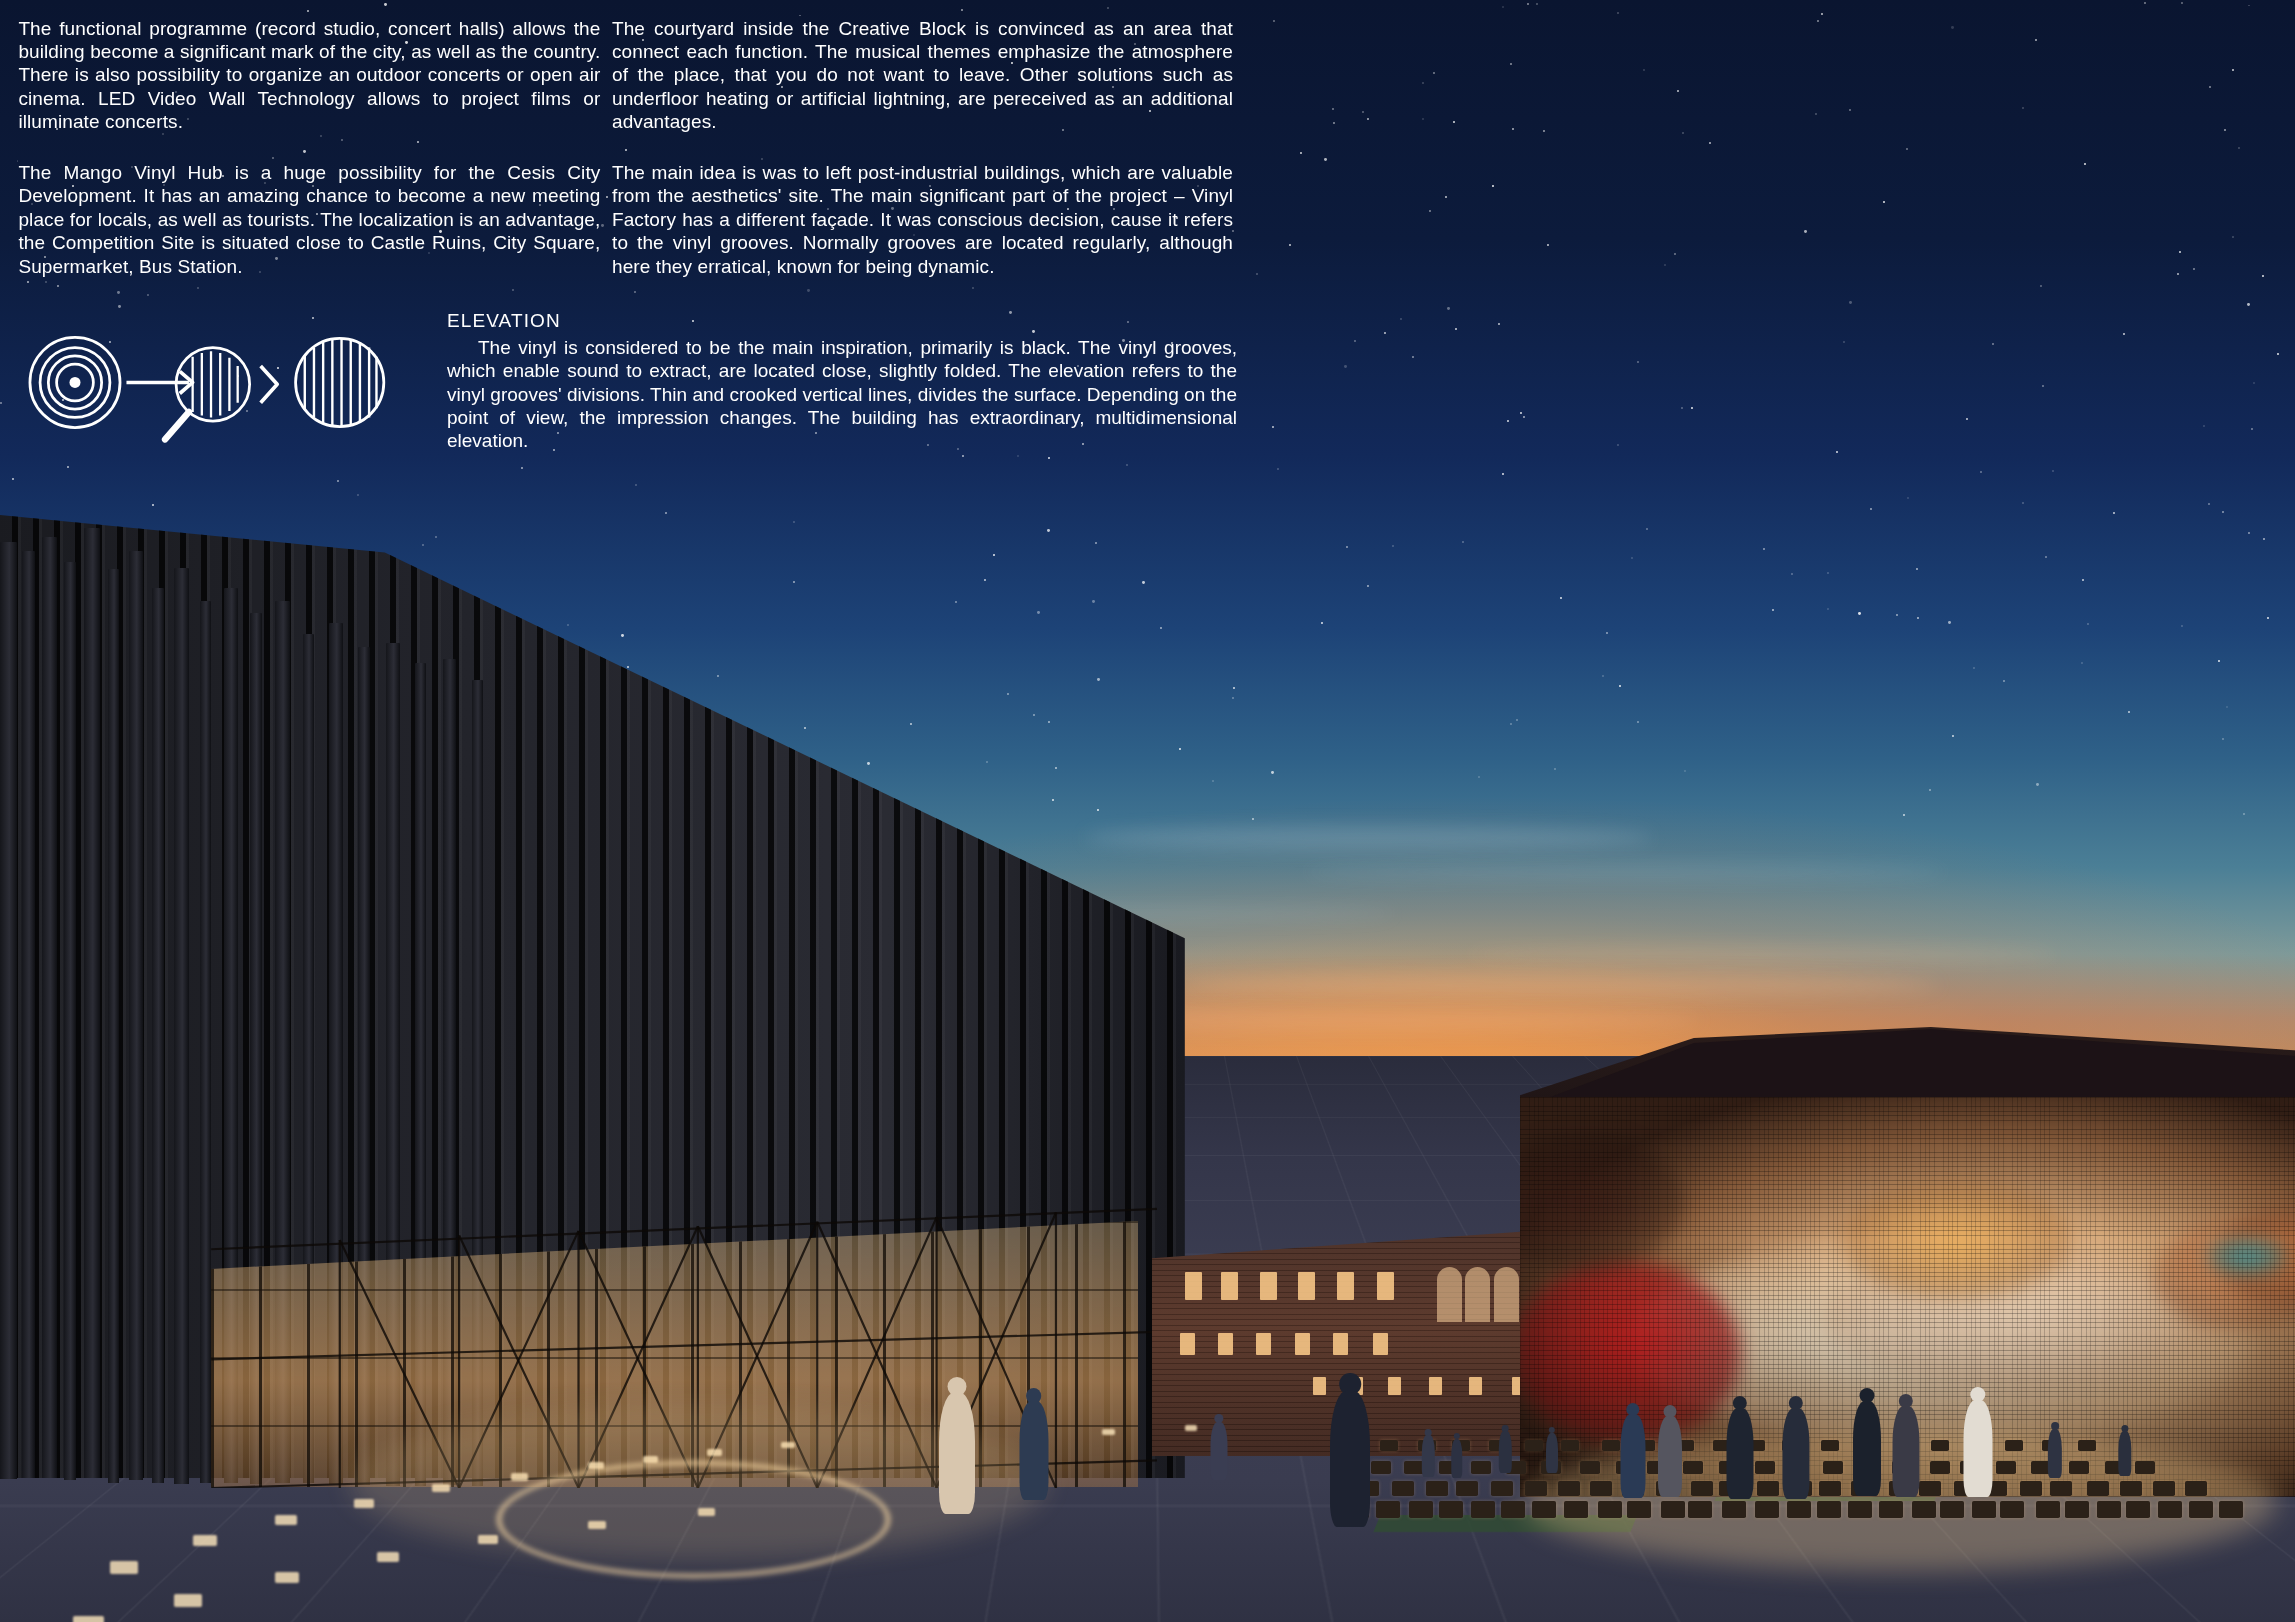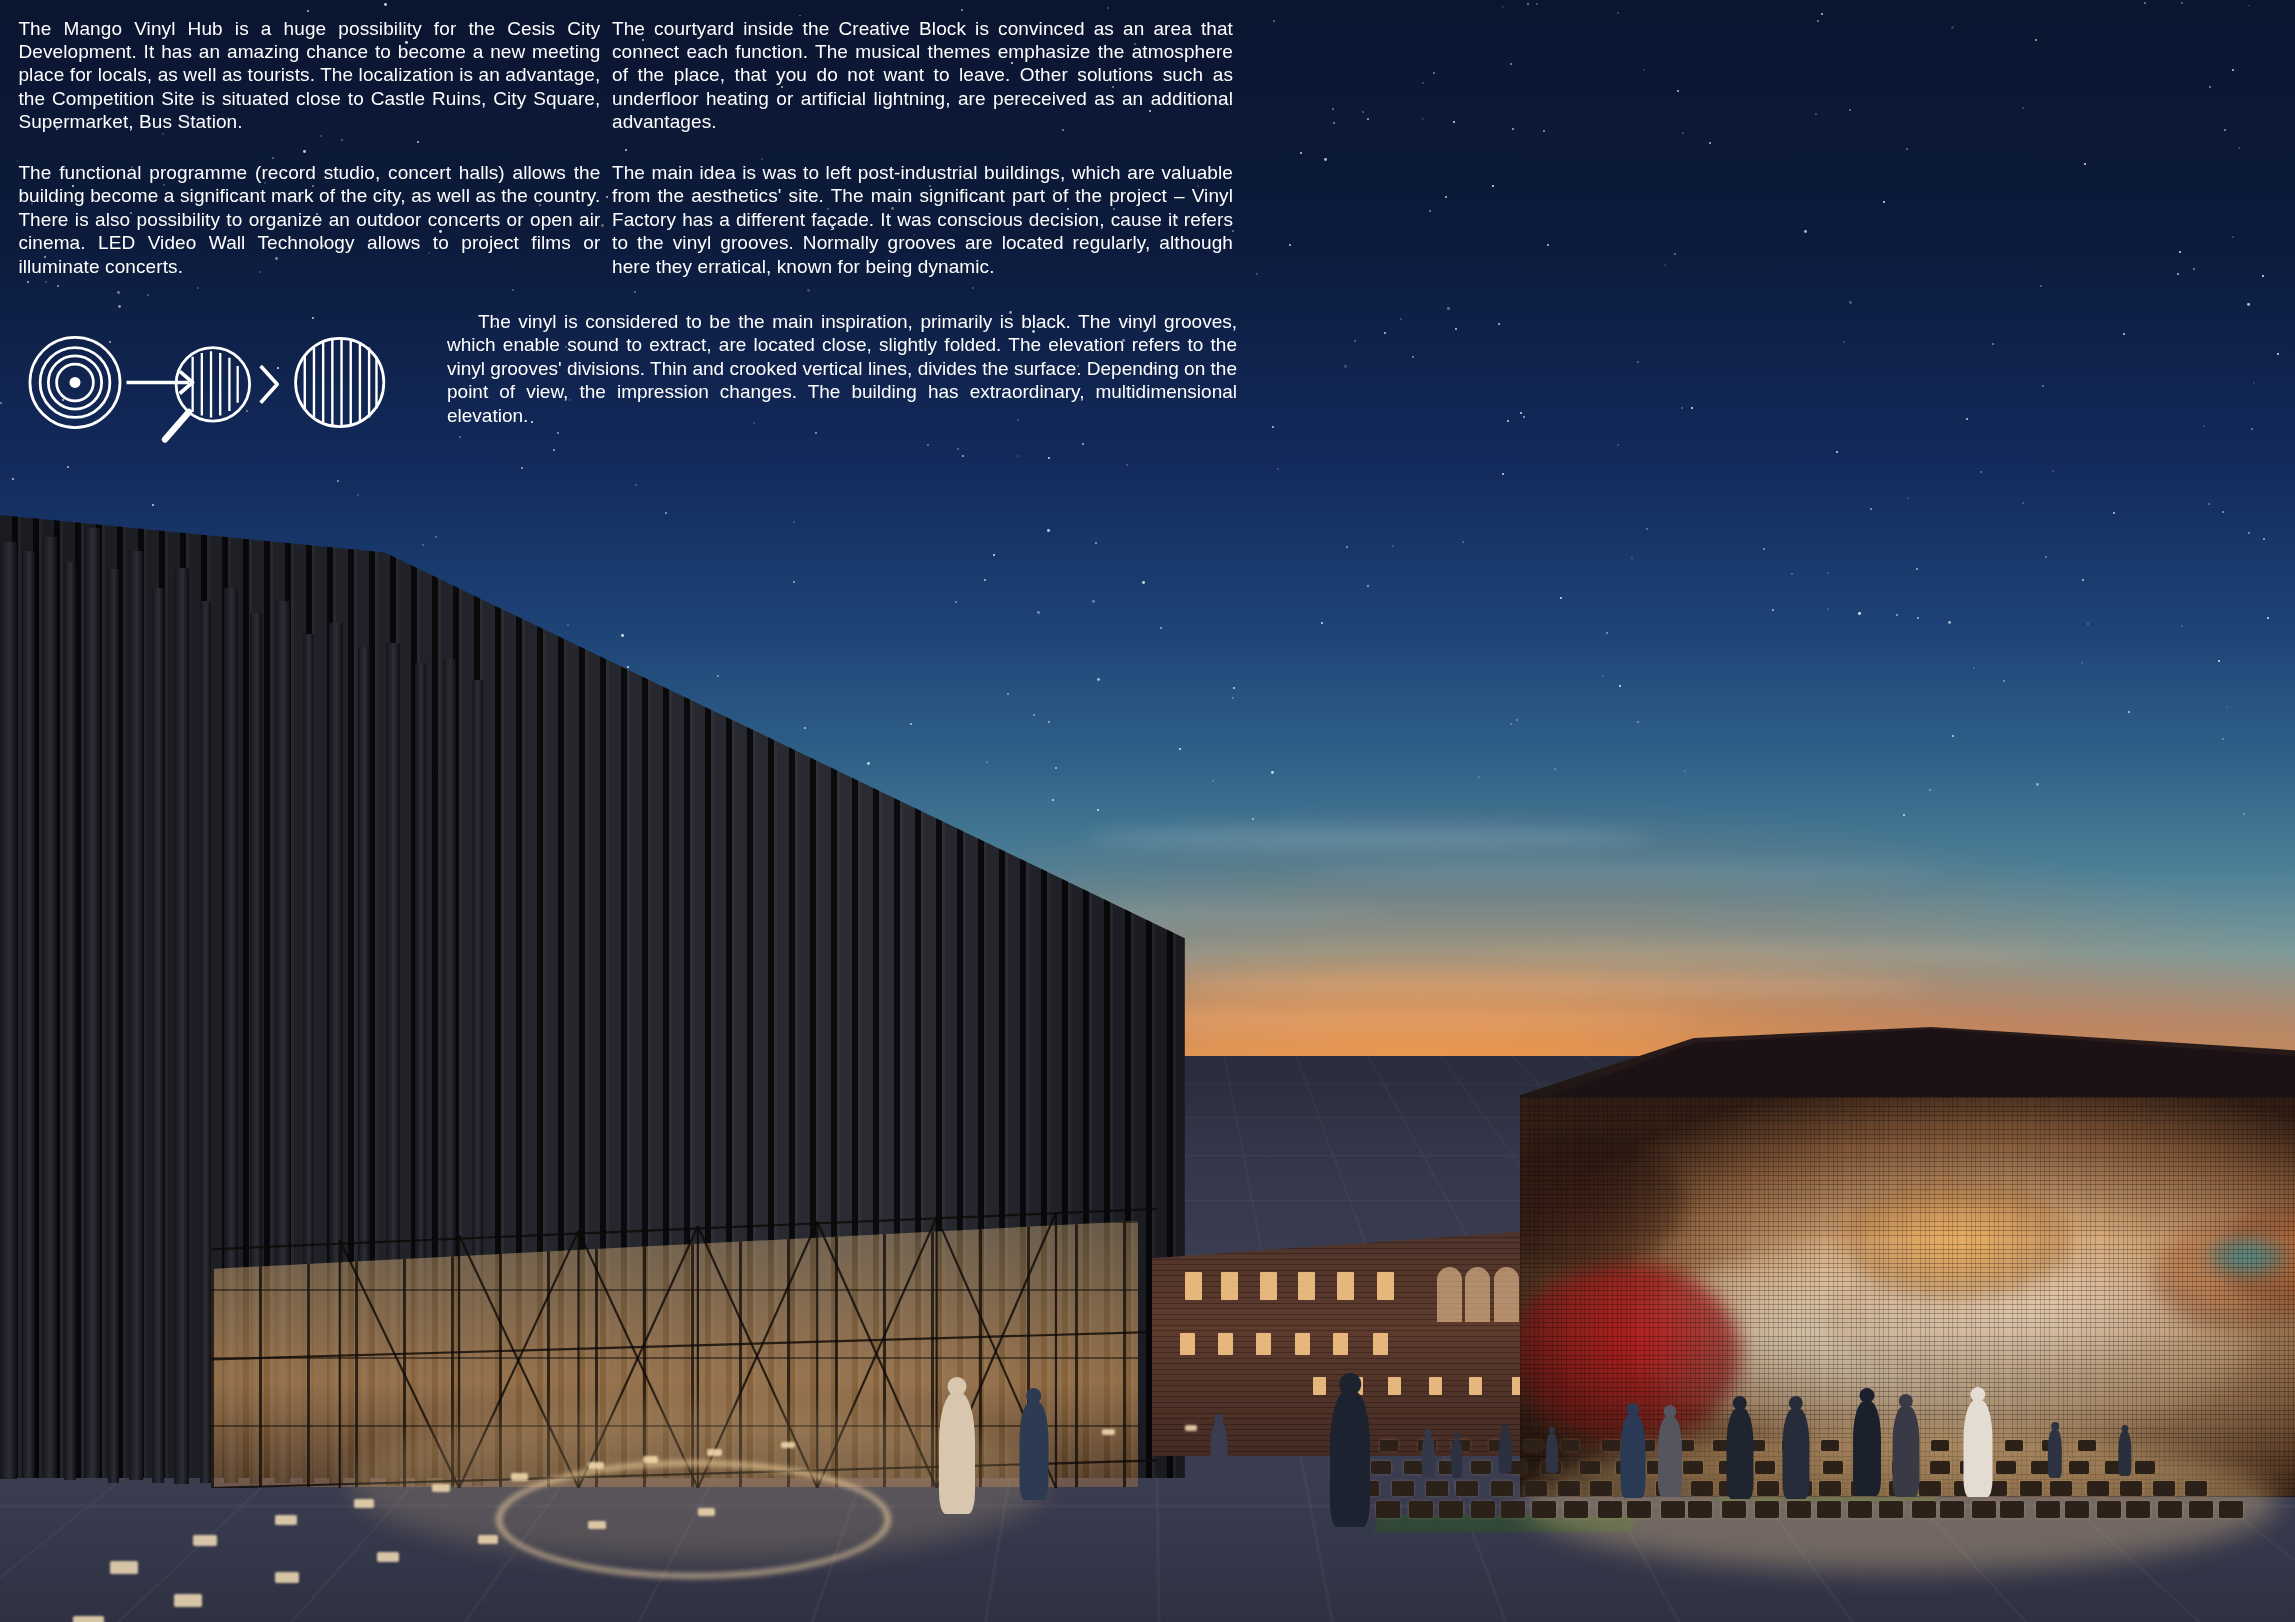--- a/index.html
+++ b/index.html
@@ -916,30 +916,31 @@
       </div>
       <div class="person" style="left:1499px;top:1425px;width:12.4px;height:48px;">
         <span class="head" style="width:6.7px;height:6.7px;background:#2b3040"></span>
         <span class="body" style="top:5.7px;width:12.4px;height:42px;background:#2b3040"></span>
       </div>
     </div>
 
   <div class="textlayer">
 
     <div class="col" id="col1">
+      <p>The functional programme (record studio, concert halls) allows the building become a significant mark of the city, as well as the country. There is also possibility to organize an outdoor concerts or open air cinema. LED Video Wall Technology allows to project films or illuminate concerts.</p>
       <p>The Mango Vinyl Hub is a huge possibility for the Cesis City Development. It has an amazing chance to become a new meeting place for locals, as well as tourists. The localization is an advantage, the Competition Site is situated close to Castle Ruins, City Square, Supermarket, Bus Station.</p>
-      <p>The functional programme (record studio, concert halls) allows the building become a significant mark of the city, as well as the country. There is also possibility to organize an outdoor concerts or open air cinema. LED Video Wall Technology allows to project films or illuminate concerts.</p>
     </div>
 
     <div class="col" id="col2">
       <p>The courtyard inside the Creative Block is convinced as an area that connect each function. The musical themes emphasize the atmosphere of the place, that you do not want to leave. Other solutions such as underfloor heating or artificial lightning, are pereceived as an additional advantages.</p>
       <p>The main idea is was to left post-industrial buildings, which are valuable from the aesthetics' site. The main significant part of the project – Vinyl Factory has a different façade. It was conscious decision, cause it refers to the vinyl grooves. Normally grooves are located regularly, although here they erratical, known for being dynamic.</p>
     </div>
 
     <div class="elevation-block">
+      <div class="elev-title">ELEVATION</div>
       <div class="elev-body">The vinyl is considered to be the main inspiration, primarily is black. The vinyl grooves, which enable sound to extract, are located close, slightly folded. The elevation refers to the vinyl grooves' divisions. Thin and crooked vertical lines, divides the surface. Depending on the point of view, the impression changes. The building has extraordinary, multidimensional elevation.</div>
     </div>
 
     <div class="diagram">
       <svg width="432" height="129" viewBox="0 0 470 140">
         <g fill="none" stroke="#ffffff" stroke-width="3">
 
           <g>
             <circle cx="62" cy="58" r="49"></circle>
             <circle cx="62" cy="58" r="38"></circle>

